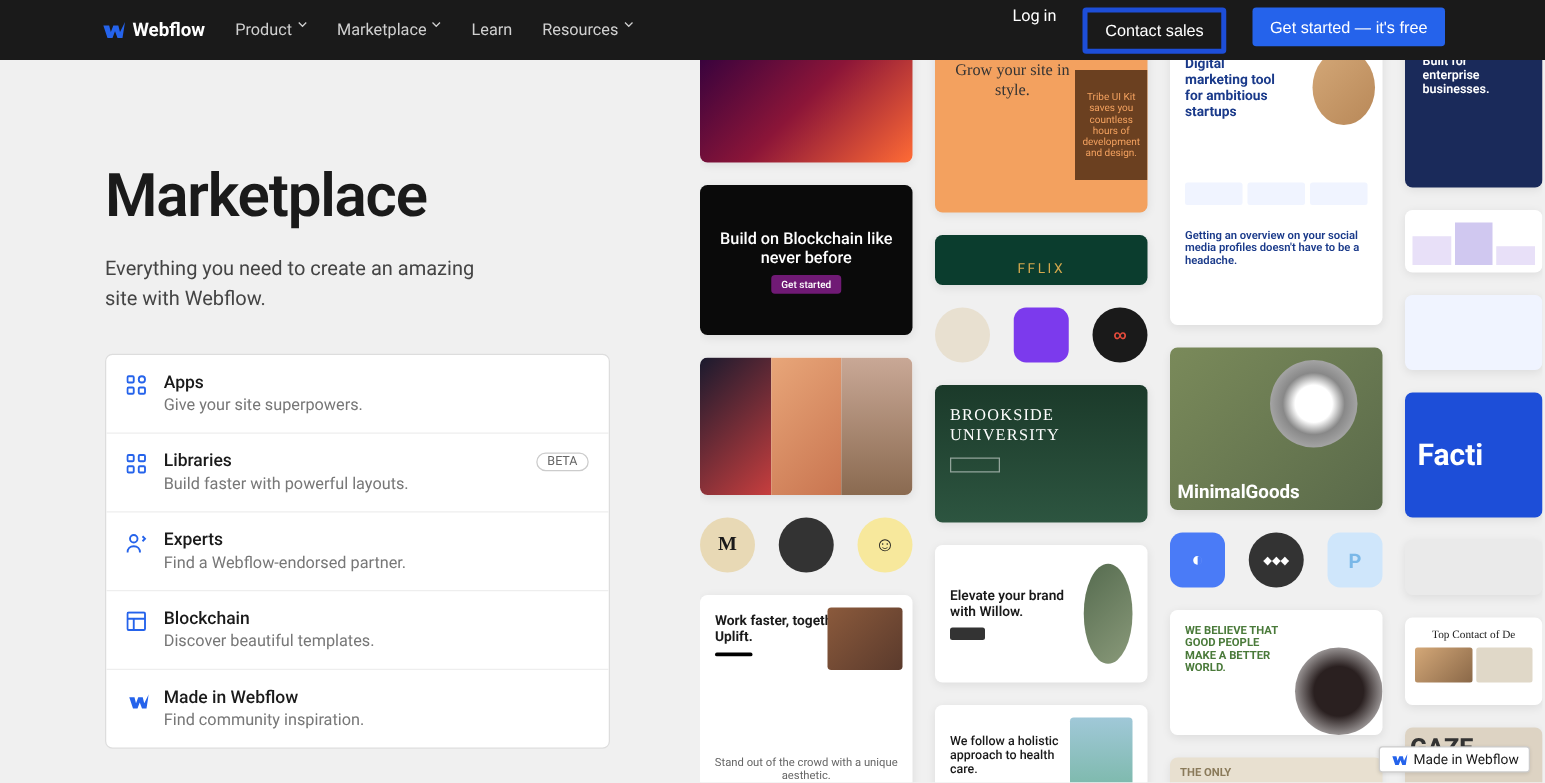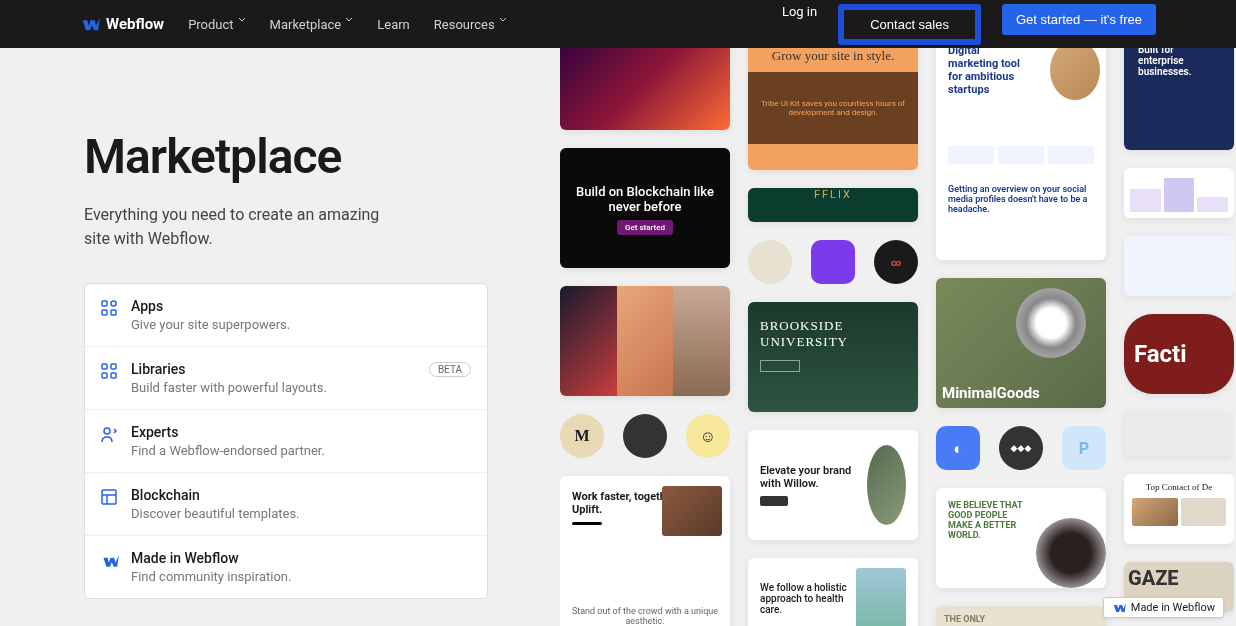--- a/index.html
+++ b/index.html
@@ -56,23 +56,23 @@
       display: flex;
       align-items: flex-start;
       gap: 21px;
     }
     .nav-link {
       color: white;
       font-size: 13px;
       cursor: pointer;
     }
     .btn-outline {
-      border: 6px solid #1d4ed8;
-      color: white;
-      padding: 7px 26px;
+      border: 4px solid #1d4ed8;
+      color: white;
+      padding: 7px 14px;
       font-size: 13px;
       background: transparent;
       cursor: pointer;
       border-radius: 3px;
     }
     .btn-primary {
       background: #2563eb;
       color: white;
       padding: 8px 14px;
       font-size: 13px;
@@ -208,47 +208,46 @@
       color: #333;
       padding: 18px 6px;
       text-align: center;
     }
     .tile-green {
       background: #0b3d2e;
       color: #d4a84e;
       text-align: center;
       font-size: 11px;
       letter-spacing: 2px;
-      padding: 0;
+      padding: 20px;
     }
     .tile-white {
       background: white;
       padding: 14px 12px;
     }
     .tile-minimalgoods {
       background: linear-gradient(135deg, #7a8a5a 0%, #5a6a4a 100%);
       height: 130px;
       position: relative;
       display: flex;
       align-items: flex-end;
       padding: 0 6px 6px;
       color: white;
       font-weight: 700;
       font-size: 15px;
     }
     .tile-factions {
-      background: #7f1d1d;
-      height: 80px;
+      background: #1d4ed8;
+      height: 100px;
       display: flex;
       align-items: center;
       padding-left: 10px;
       color: white;
       font-weight: 700;
       font-size: 24px;
-      border-radius: 29px;
     }
     .tile-brookside {
       background: linear-gradient(180deg, #1b3a2a 0%, #2d5540 100%);
       height: 110px;
       color: white;
       padding: 16px 12px;
       font-family: serif;
       font-size: 13px;
       letter-spacing: 1px;
     }
@@ -448,21 +447,21 @@
       </div>
       <div class="tile tile-white" style="height:160px;position:relative">
         <div style="font-size:11px;font-weight:700">Work faster, together with Uplift.</div>
         <div style="width:30px;height:3px;background:#000;border-radius:2px;margin-top:6px"></div>
         <div style="position:absolute;right:8px;top:10px;width:60px;height:50px;background:linear-gradient(135deg,#8b5a3c,#5a3a2c);border-radius:3px"></div>
         <div style="position:absolute;bottom:10px;left:0;right:0;text-align:center;font-size:9px;color:#666">Stand out of the crowd with a unique aesthetic.</div>
       </div>
     </div>
 
     <div class="gallery-col">
-      <div class="tile tile-orange" style="margin-top:-18px;height:140px;display:flex;flex-direction:column">
+      <div class="tile tile-orange" style="margin-top:-18px;height:140px;display:flex;flex-direction:row">
         <div style="font-family:serif;font-size:13px">Grow your site in style.</div>
         <div style="flex:1;background:#6b4020;margin:8px -6px;display:flex;align-items:center;justify-content:center;color:#f3a15f;font-size:8px;padding:6px">Tribe UI Kit saves you countless hours of development and design.</div>
       </div>
       <div class="tile tile-green" style="height:34px">
         <span>FFLIX</span>
       </div>
       <div class="avatar-row">
         <div class="avatar" style="background:#e8e0d0"></div>
         <div class="avatar" style="background:#7c3aed;border-radius:10px"></div>
         <div class="avatar" style="background:#1a1a1a;display:flex;align-items:center;justify-content:center;color:#e74c3c;font-size:10px;font-weight:700">∞</div>

